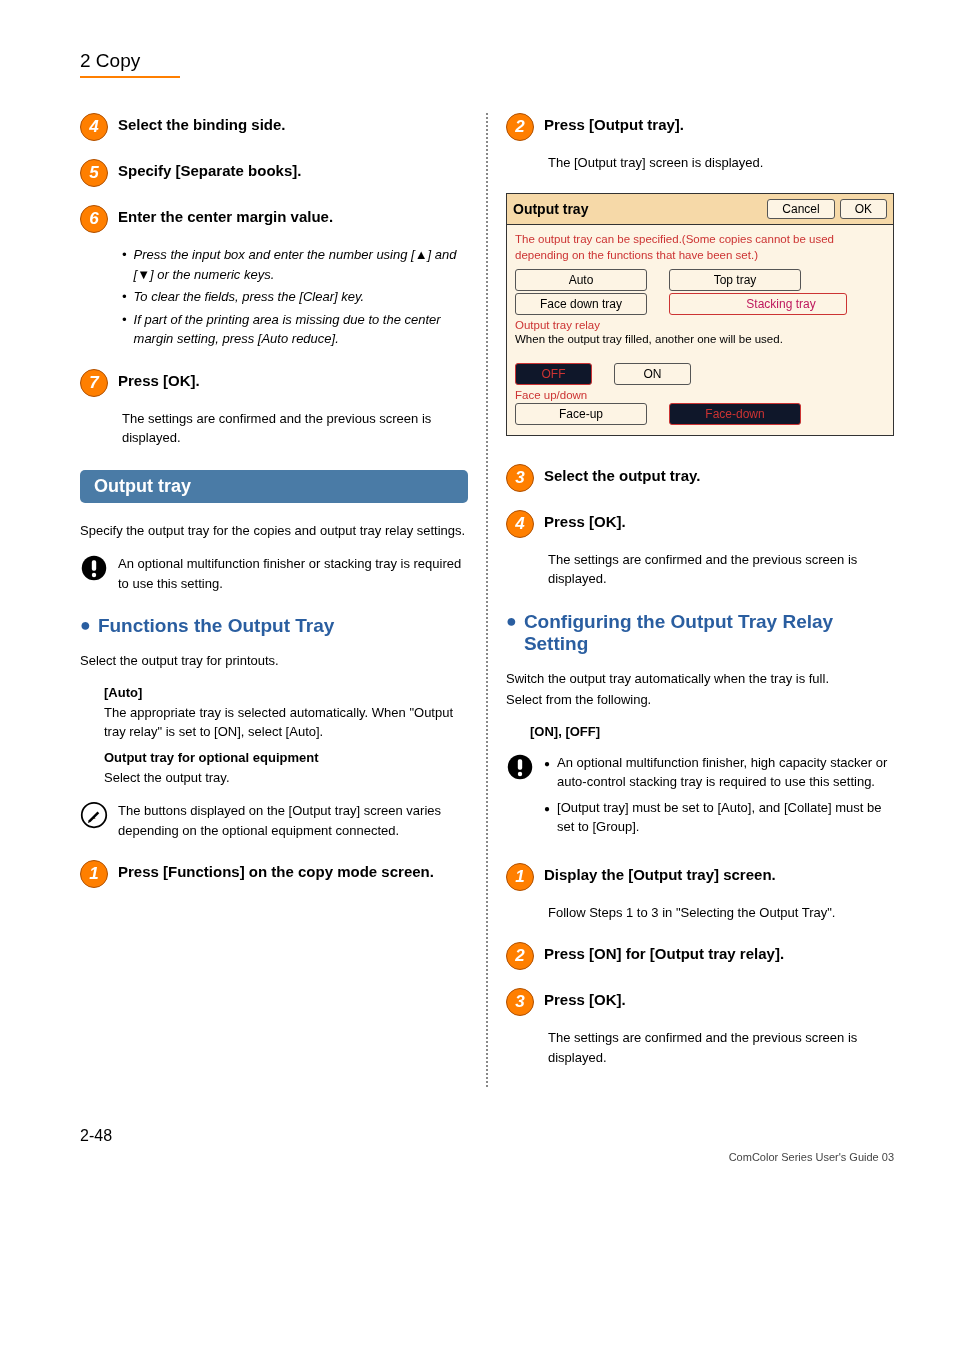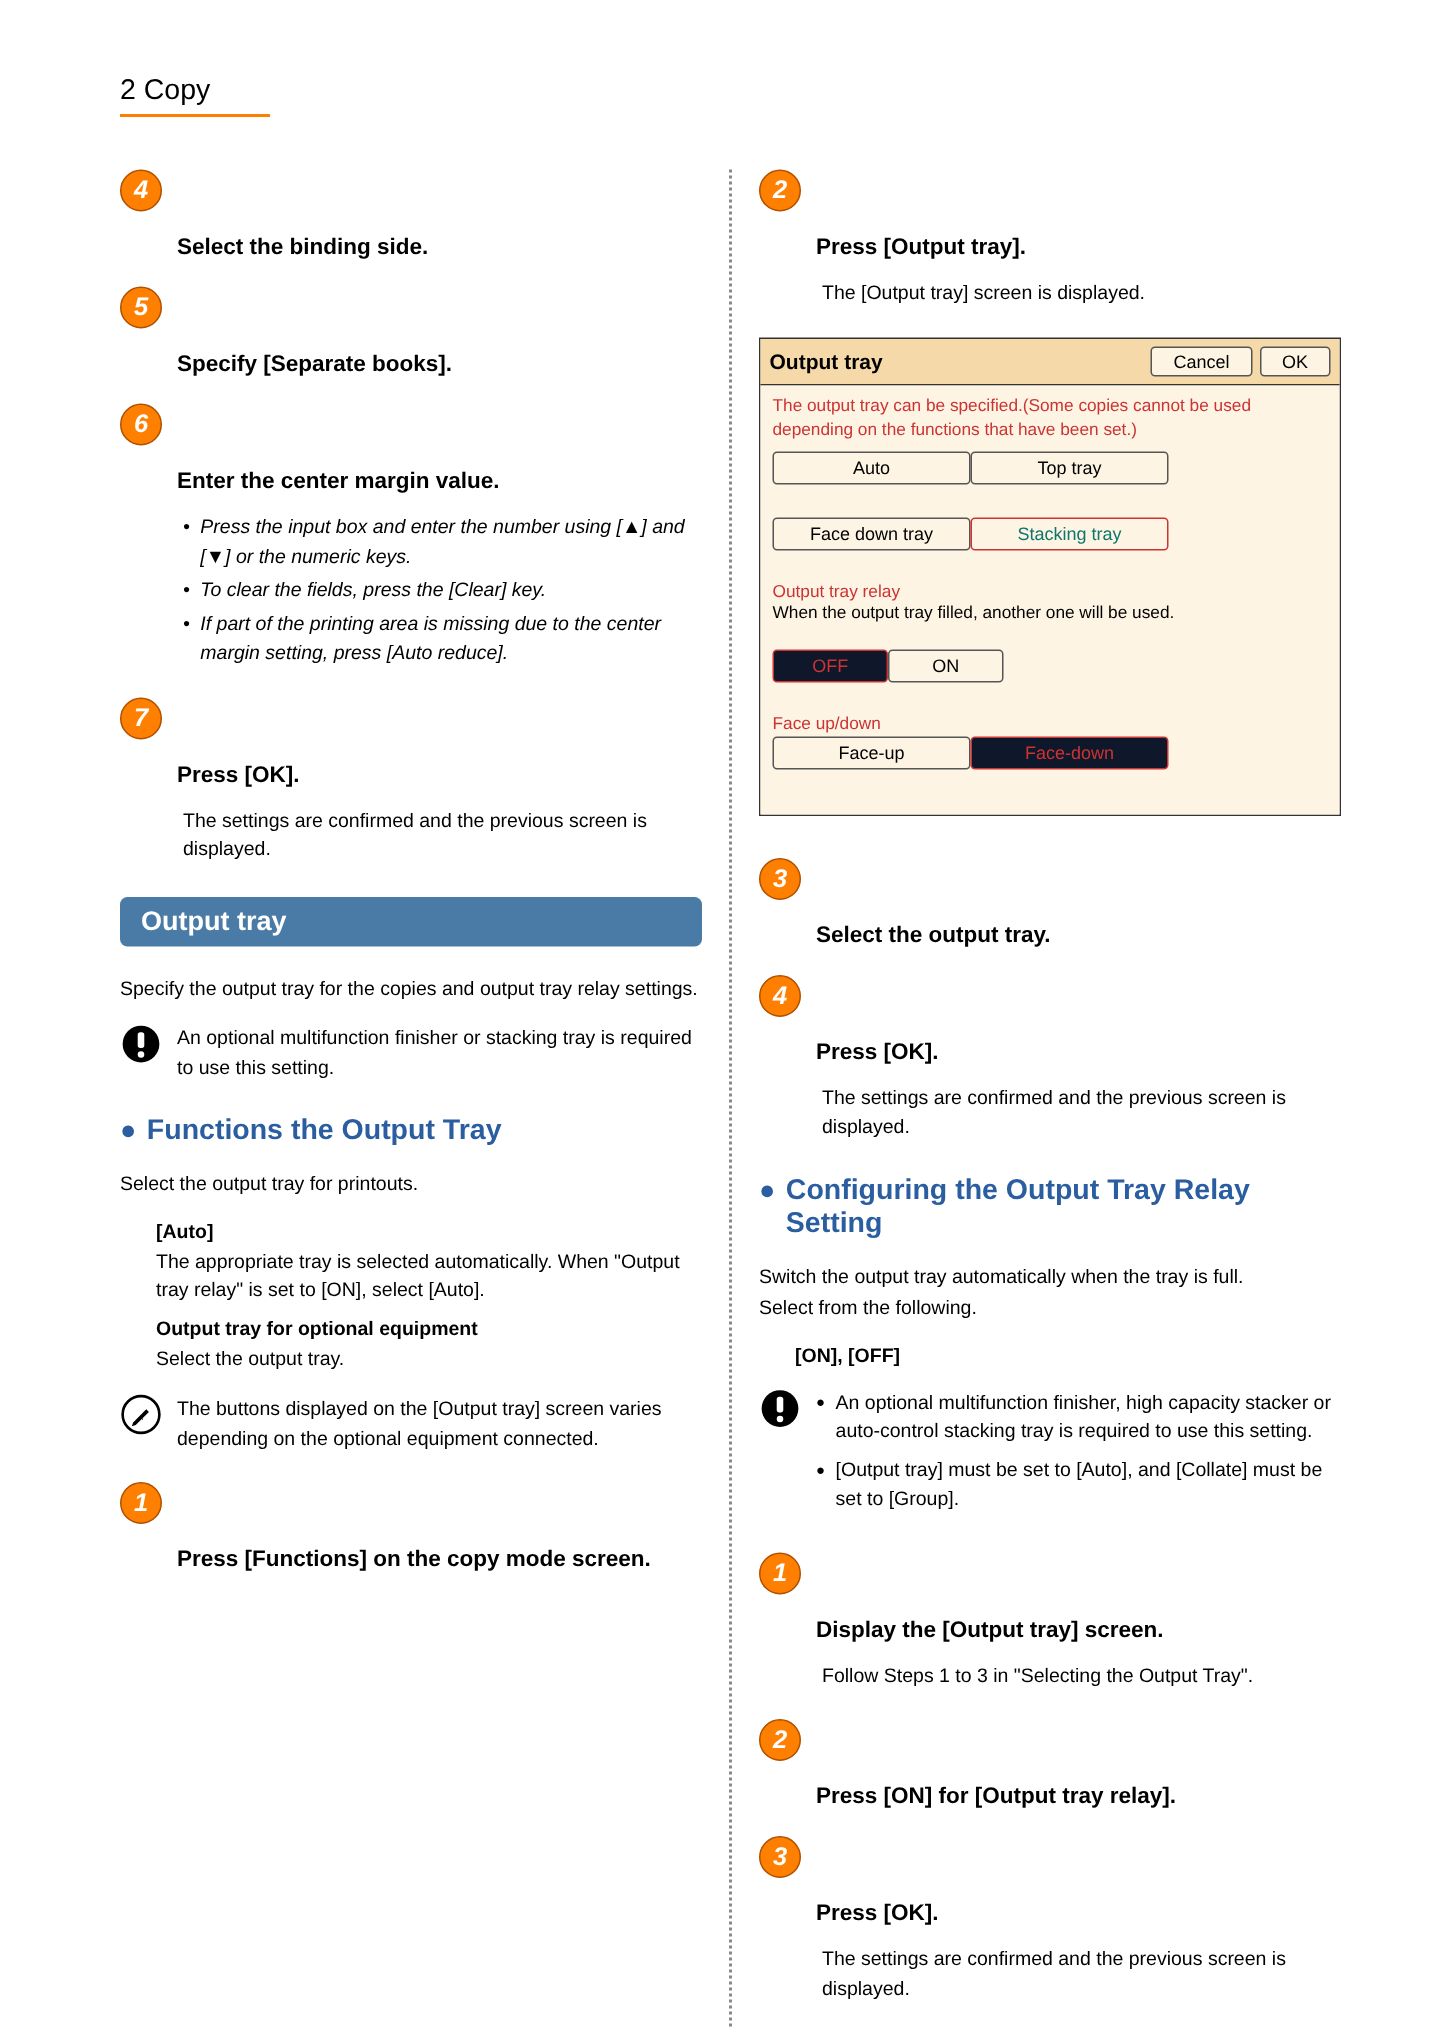--- a/index.html
+++ b/index.html
@@ -57,21 +57,20 @@
   justify-content: center;
   flex-shrink: 0;
   margin-right: 10px;
   border: 1px solid #b05000;
   font-style: italic;
 }
 .step-title {
   font-weight: bold;
   font-size: 15px;
   padding-top: 3px;
-  margin-top: 40px;
 }
 .step-body {
   margin-left: 42px;
   margin-bottom: 20px;
   font-size: 13px;
   line-height: 1.5;
 }
 .step-body ul {
   list-style: none;
   padding-left: 0;
@@ -189,36 +188,37 @@
   background: #fdf4e4;
 }
 .shot-msg {
   color: #c33;
   font-size: 11.5px;
   line-height: 1.4;
   margin-bottom: 6px;
 }
 .shot-btn-row {
   display: flex;
-  gap: 0;
-  margin-bottom: 22px;
+  gap: 22px;
+  margin-bottom: 2px;
   align-items: flex-end;
 }
 .shot-opt {
   border: 1px solid #555;
   border-radius: 3px;
   padding: 3px 0;
   width: 130px;
   text-align: center;
   font-size: 12px;
   background: #fdf4e4;
 }
 .shot-opt.sel {
-  color: #0f766e;
+  color: #be185d;
   border-color: #c33;
+  padding-left: 46px;
 }
 .shot-opt.selo {
   color: #c33;
   border-color: #c33;
   background: #0f172a;
 }
 .shot-label {
   color: #c33;
   font-size: 11.5px;
   margin-top: 4px;

